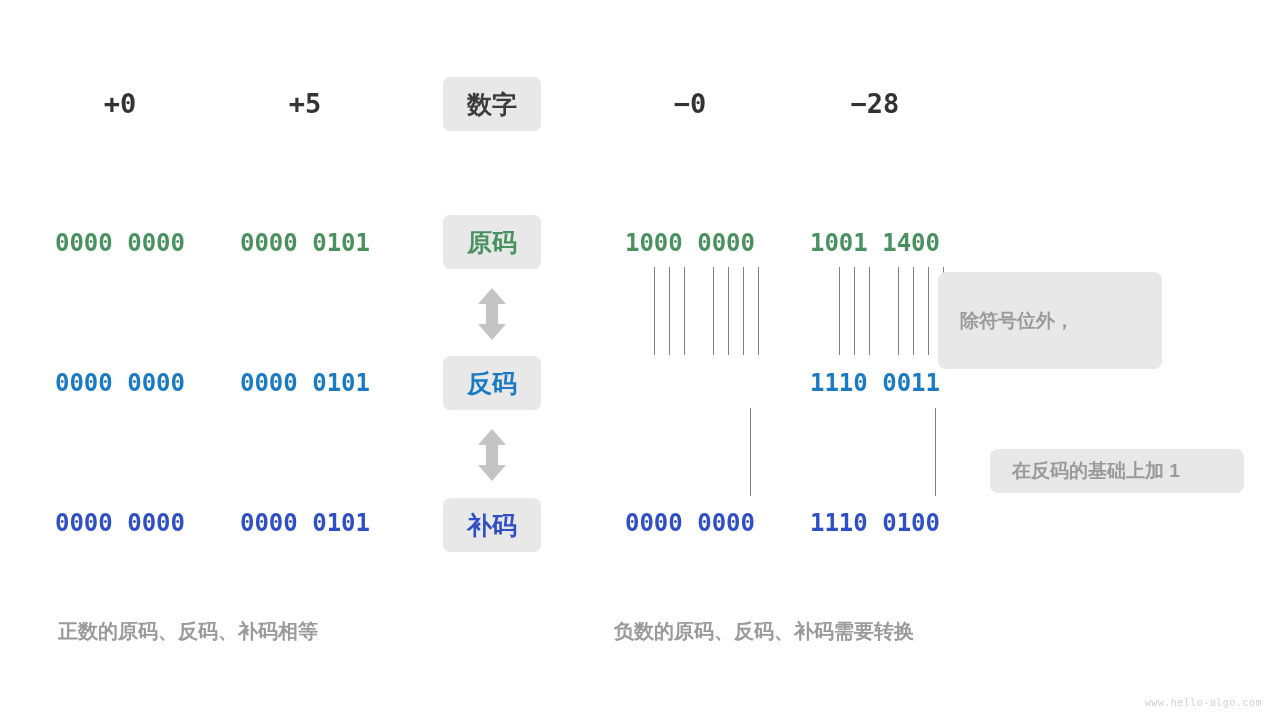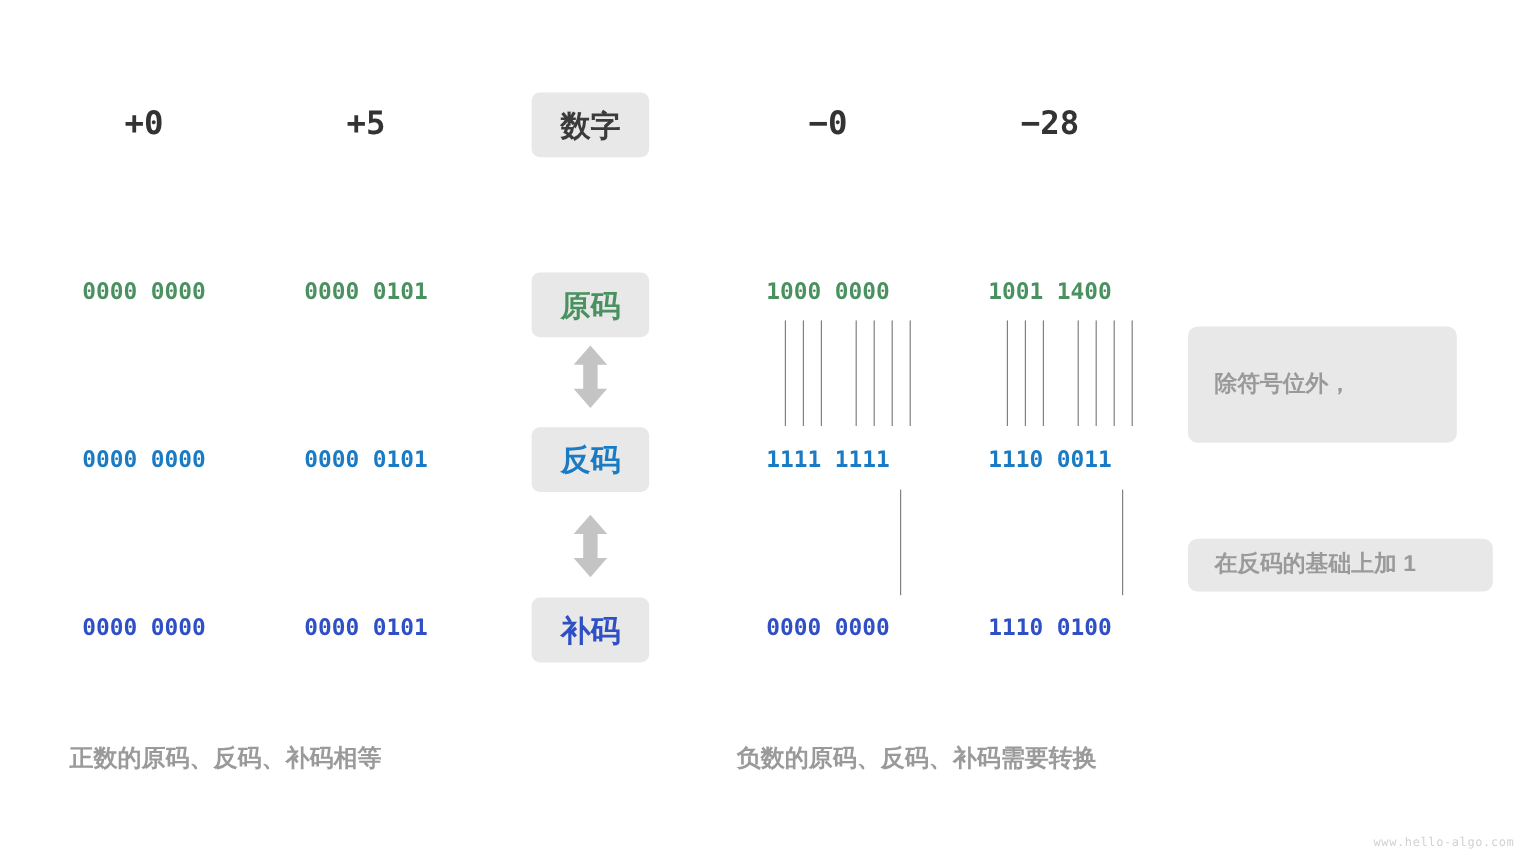--- a/index.html
+++ b/index.html
@@ -48,21 +48,21 @@
     left: 443px;
   }
   .pill-num   { color: #3b3b3b; }
   .pill-green { color: #4a9160; }
   .pill-blue  { color: #1a7bc4; }
   .pill-indigo{ color: #2f4fc4; }
 
   
   .bits {
     font-family: "DejaVu Sans Mono", "Liberation Mono", monospace;
-    font-size: 19px;
+    font-size: 24px;
     font-weight: bold;
     letter-spacing: 0px;
     width: 190px;
     height: 34px;
   }
   .c-green  { color: #4a9160; }
   .c-blue   { color: #1a7bc4; }
   .c-indigo { color: #2f4fc4; }
 
   
@@ -129,33 +129,32 @@
   <div class="cell pill pill-num" style="top:77px;">数字</div>
 
   <div class="cell hdr-num" style="left:595px; top:85px; width:190px; height:36px;">−0</div>
 
   <div class="cell hdr-num" style="left:780px; top:85px; width:190px; height:36px;">−28</div>
 
   <div class="cell bits c-green" style="left:25px; top:226px;">0000 0000</div>
 
   <div class="cell bits c-green" style="left:210px; top:226px;">0000 0101</div>
 
-  <div class="cell pill pill-green" style="top:227px;text-align:right;">原码</div>
+  <div class="cell pill pill-green" style="top:215px;text-align:right;">原码</div>
 
   <div class="cell bits c-green" style="left:595px; top:226px;">1000 0000</div>
 
   <div class="cell bits c-green" style="left:780px; top:226px;">1001 1400</div>
 
   <div class="cell bits c-blue" style="left:25px; top:366px;">0000 0000</div>
 
   <div class="cell bits c-blue" style="left:210px; top:366px;">0000 0101</div>
 
   <div class="cell pill pill-blue" style="top:356px;">反码</div>
 
-  <div class="cell bits c-blue" style="left:595px; top:366px;">1111 1111</div>
 
   <div class="cell bits c-blue" style="left:780px; top:366px;">1110 0011</div>
 
   <div class="cell bits c-indigo" style="left:25px; top:506px;">0000 0000</div>
 
   <div class="cell bits c-indigo" style="left:210px; top:506px;">0000 0101</div>
 
   <div class="cell pill pill-indigo" style="top:498px;">补码</div>
 
   <div class="cell bits c-indigo" style="left:595px; top:506px;">0000 0000</div>
@@ -186,21 +185,21 @@
       <path d="M17 1 L31 17 L23 17 L23 37 L31 37 L17 53 L3 37 L11 37 L11 17 L3 17 Z" fill="#c4c4c4"></path>
     </svg>
   </div>
 
   <div class="dbl-arrow" style="top:428px;">
     <svg width="34" height="54" viewBox="0 0 34 54" xmlns="http://www.w3.org/2000/svg">
       <path d="M17 1 L31 17 L23 17 L23 37 L31 37 L17 53 L3 37 L11 37 L11 17 L3 17 Z" fill="#c4c4c4"></path>
     </svg>
   </div>
 
-  <div class="note" style="left:990px; top:272px; width:224px; height:97px;">
+  <div class="note" style="left:938px; top:272px; width:224px; height:97px;">
     <span>除符号位外，</span>
   </div>
 
   <div class="note" style="left:990px; top:449px; width:254px; height:44px;">
     <span>在反码的基础上加 1</span>
   </div>
 
   <div class="caption" style="left:58px; top:618px;">正数的原码、反码、补码相等</div>
 
   <div class="caption" style="left:614px; top:618px;">负数的原码、反码、补码需要转换</div>

